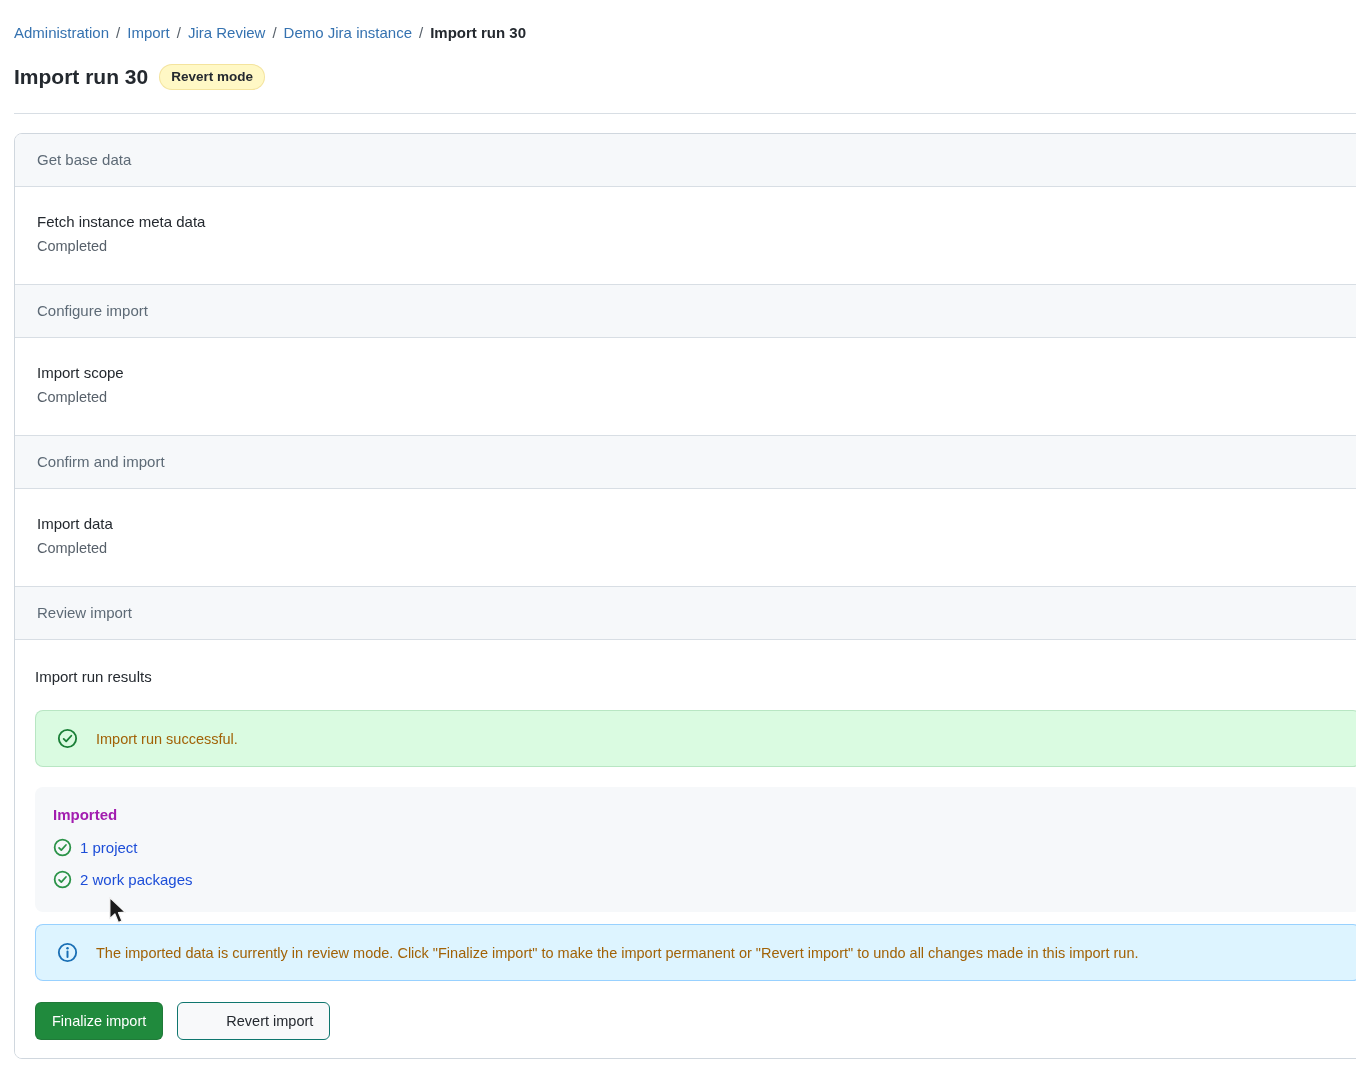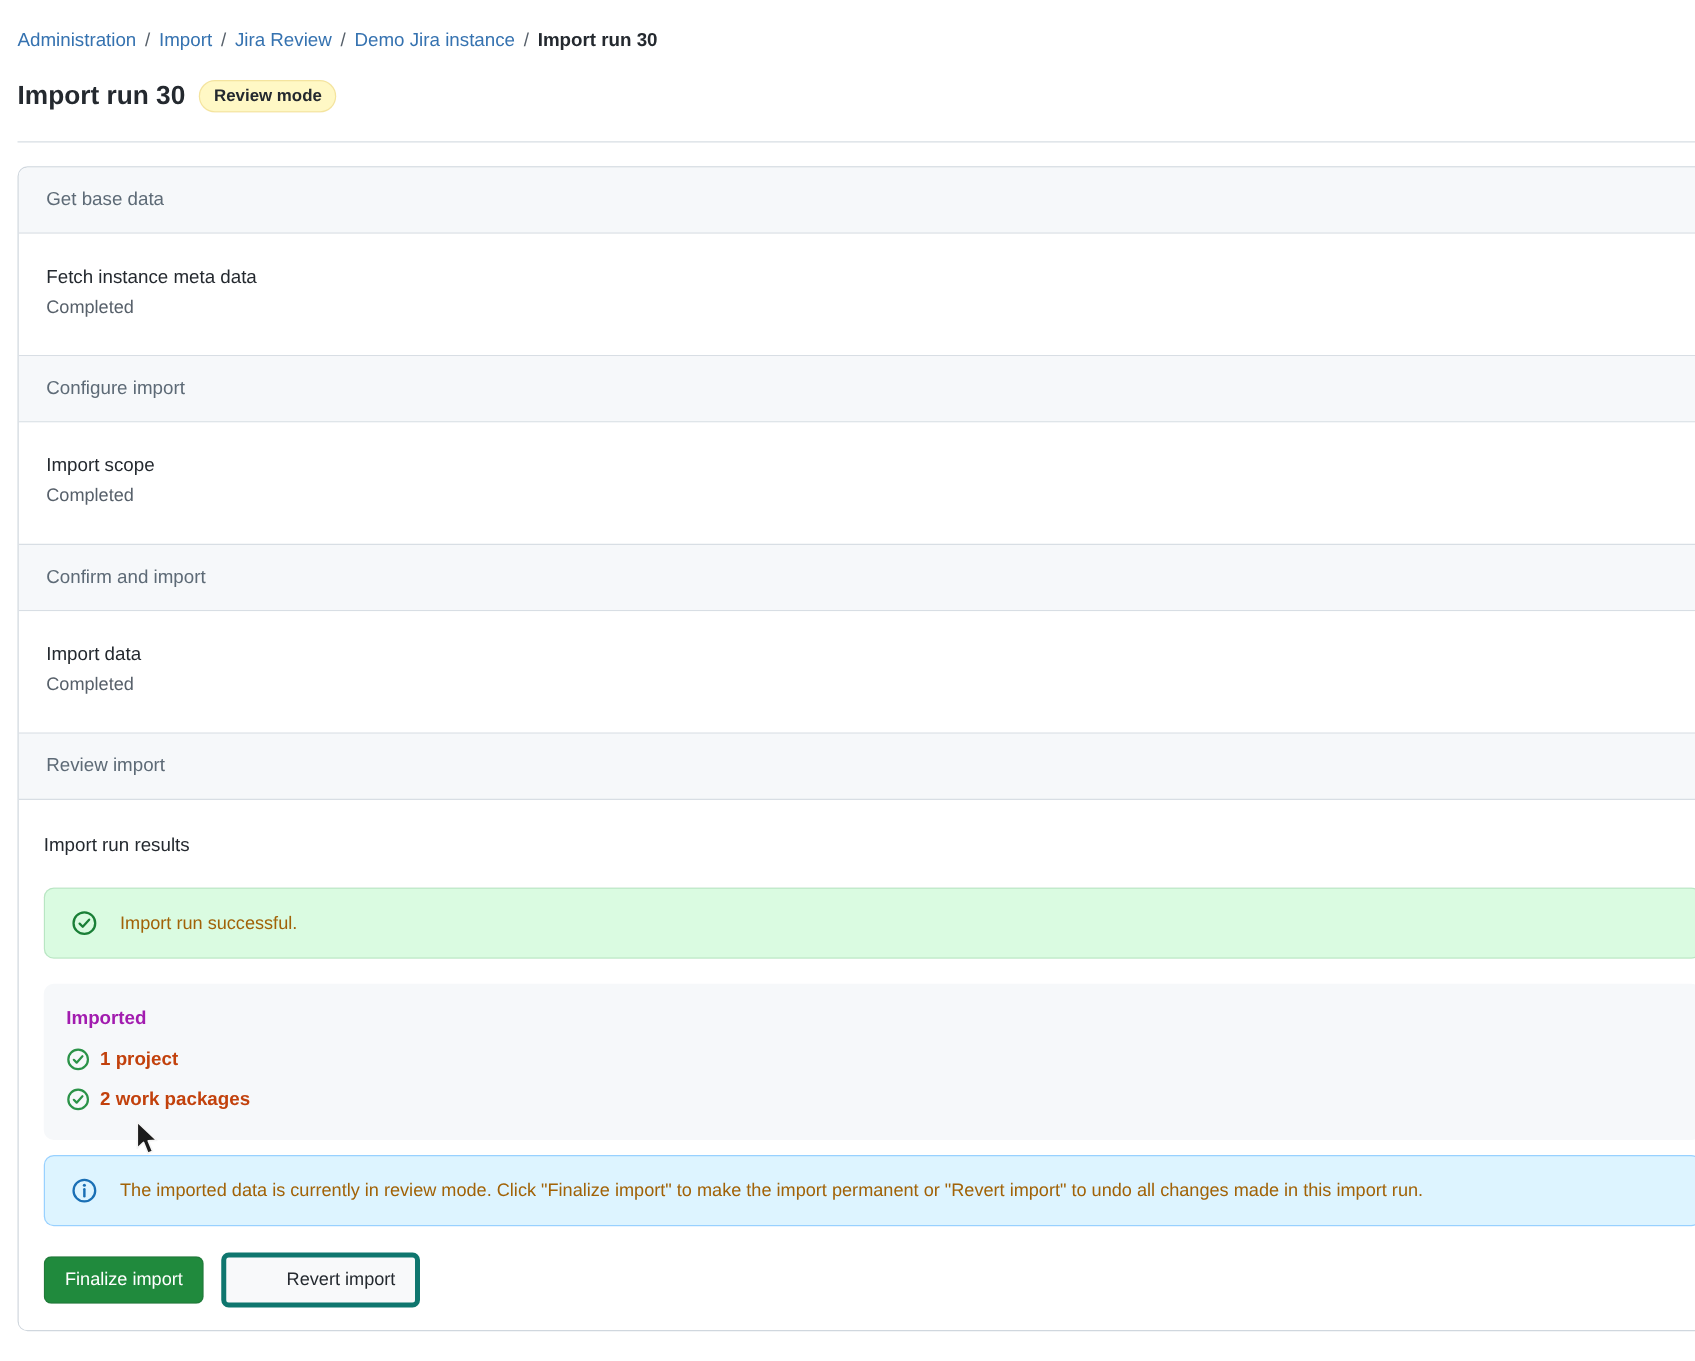--- a/index.html
+++ b/index.html
@@ -122,25 +122,24 @@
   .imported-link-row {
     display: flex;
     align-items: center;
     gap: 8px;
     margin-bottom: 13px;
     width: max-content;
     cursor: pointer;
   }
   .imported-link-row .check { color: #2b9348; display: inline-flex; }
   .imported-link-row a {
-    color: #c2410c;
+    color: #1d4ed8;
     font-size: 15px;
     line-height: 19px;
     text-decoration: none;
-    font-weight: bold;
   }
 
   .actions-row {
     margin-top: 21px;
     display: flex;
     align-items: center;
     gap: 14px;
   }
   .btn {
     font-family: Liberation Sans, sans-serif;
@@ -152,21 +151,21 @@
     cursor: pointer;
   }
   .btn-primary {
     background: #208a3d;
     color: #ffffff;
     border: 1px solid rgba(31, 35, 40, 0.15);
   }
   .btn-secondary {
     background: #f8f9fa;
     color: #24292f;
-    border: 4px solid #0f766e;
+    border: 1px solid #0f766e;
     padding-left: 48px;
   }
 
   .mouse-cursor {
     position: absolute;
     left: 105px;
     top: 896px;
     pointer-events: none;
     z-index: 10;
   }
@@ -183,21 +182,21 @@
     <span class="sep">/</span>
     <a class="crumb">Jira Review</a>
     <span class="sep">/</span>
     <a class="crumb">Demo Jira instance</a>
     <span class="sep">/</span>
     <span class="crumb-current">Import run 30</span>
   </nav>
 
   <div class="page-header">
     <h1 class="page-title">Import run 30</h1>
-    <span class="mode-badge">Review mode</span>
+    <span class="mode-badge">Revert mode</span>
   </div>
 
   <hr class="title-divider">
 
   <div class="steps-card">
 
     <div class="section-header">Get base data</div>
     <div class="step-body">
       <div class="step-title">Fetch instance meta data</div>
       <div class="step-status">Completed</div>

